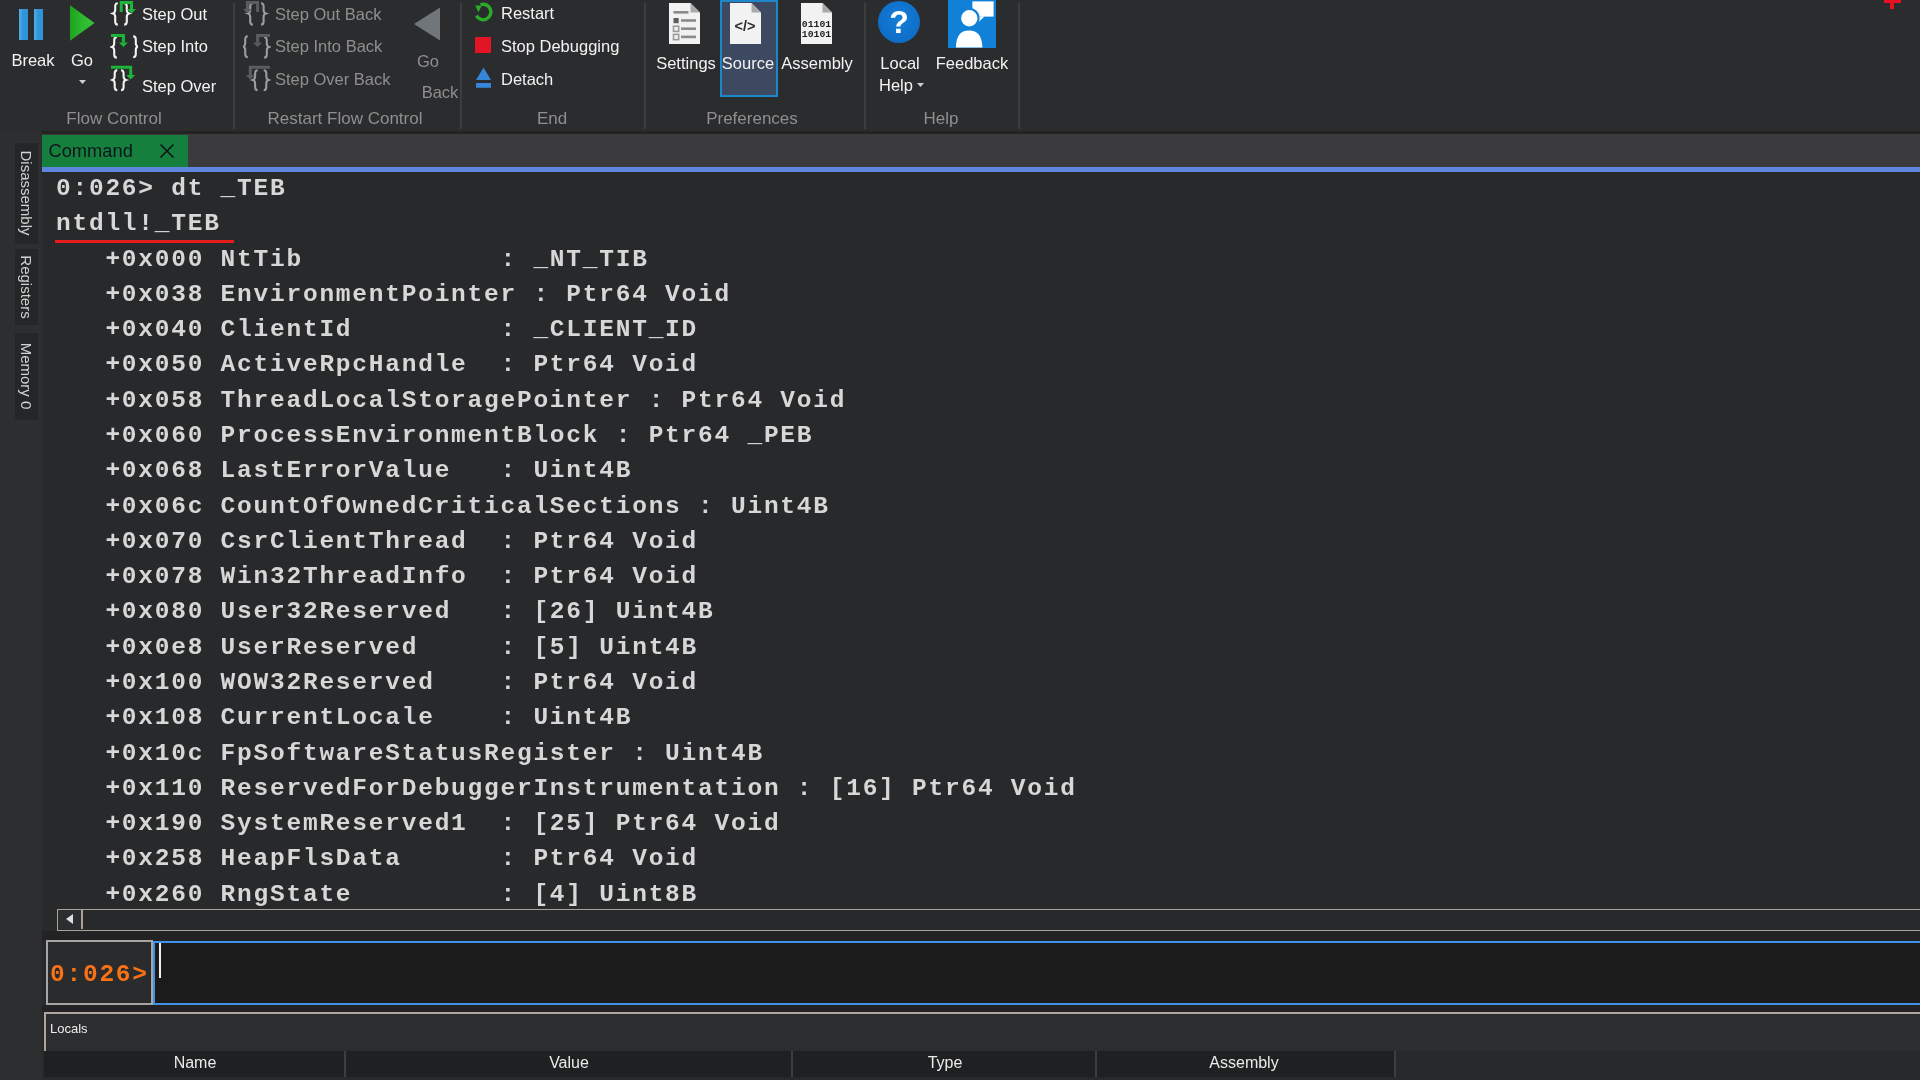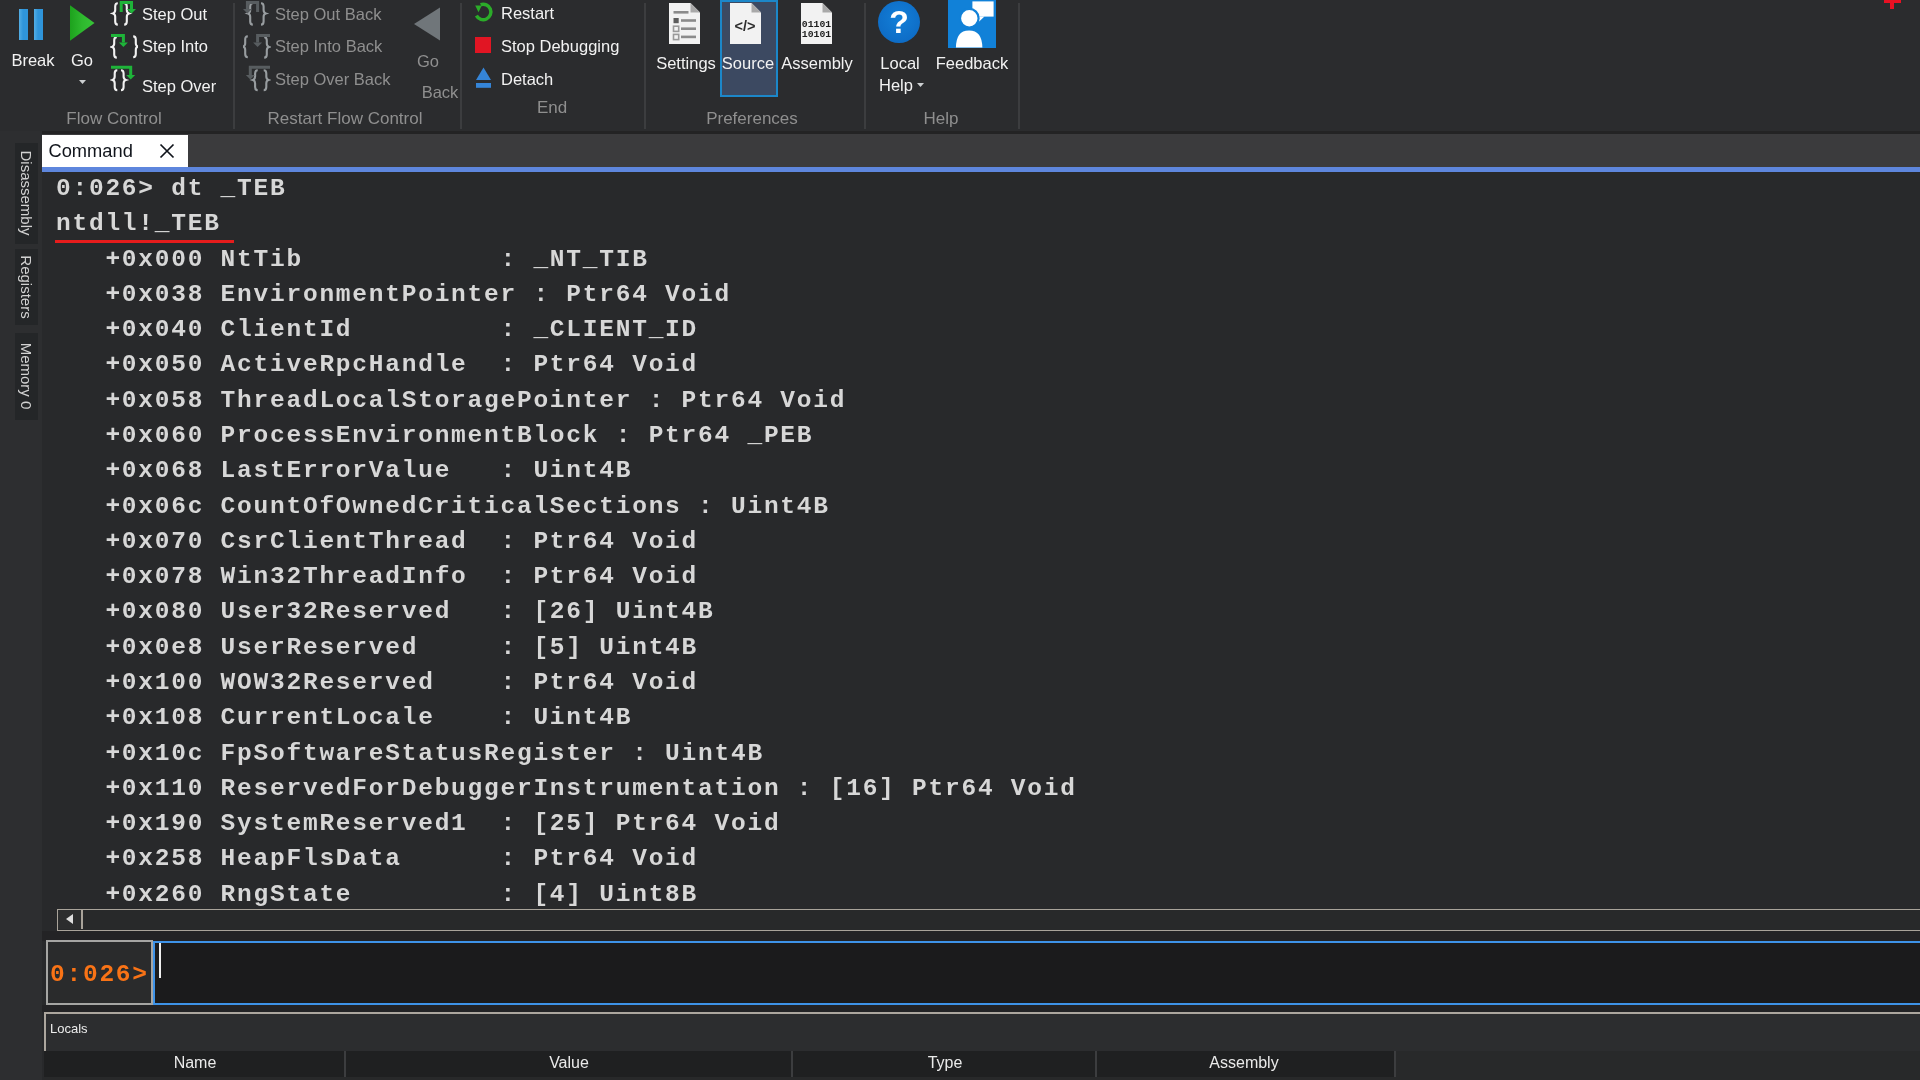--- a/index.html
+++ b/index.html
@@ -110,21 +110,21 @@
 
     <div class="abs" style="left:474.5px;top:37px;width:16px;height:16px;background:#e11523;"></div>
     <div class="lbl" style="left:501px;top:37px;">Stop Debugging</div>
 
     <svg class="abs" style="left:475.5px;top:67px;" width="15" height="22" viewBox="0 0 15 22">
       <polygon points="7.5,0.5 15,13 0,13" fill="#3585d8"></polygon>
       <rect x="0" y="16" width="15" height="4.8" fill="#3585d8"></rect>
     </svg>
     <div class="lbl" style="left:501px;top:69.5px;">Detach</div>
 
-    <div class="grplbl" style="left:552px;top:98px;">End</div>
+    <div class="grplbl" style="left:552px;top:109px;">End</div>
 
     <div class="abs" style="left:719.5px;top:0;width:58px;height:97px;background:#3c4961;border:2px solid #1c87c9;"></div>
 
     <svg class="abs" style="left:669px;top:3px;" width="31" height="41" viewBox="0 0 31 41">
       <path d="M0,0 L21.5,0 L31,9.5 L31,41 L0,41 Z" fill="#f2f2f2"></path>
       <polygon points="21.5,0 21.5,9.5 31,9.5" fill="#a9a9a9"></polygon>
       <rect x="4.5" y="8" width="15" height="2.6" fill="#8b8b8b"></rect>
       <rect x="4.5" y="15" width="5.2" height="5.2" fill="#5c5c5c"></rect>
       <rect x="12" y="16.2" width="15" height="2.6" fill="#8b8b8b"></rect>
       <rect x="4.5" y="23.2" width="5.2" height="5.2" fill="none" stroke="#9a9a9a" stroke-width="1.6"></rect>
@@ -173,21 +173,21 @@
     <div class="abs" style="left:1883.5px;top:0;width:17px;height:2.8px;background:#e81123;"></div>
     <div class="abs" style="left:1889.5px;top:0;width:4.6px;height:9px;background:#e81123;"></div>
   </div>
 
   <div class="abs" style="left:0;top:131px;width:1920px;height:2.5px;background:#232324;"></div>
 
   <div class="abs" style="left:41.5px;top:133.5px;width:1878.5px;height:33px;background:#3b3b3d;"></div>
 
   <div class="abs" style="left:41.5px;top:166.5px;width:1878.5px;height:5px;background:#5e86dd;"></div>
 
-  <div class="abs" style="left:42px;top:135px;width:146px;height:31.5px;background:#ffffff;">
+  <div class="abs" style="left:42px;top:135px;width:146px;height:31.5px;background:#15803d;">
     <div class="abs" style="left:6.5px;top:5px;font-size:18.3px;color:#10141b;">Command</div>
     <svg class="abs" style="left:117px;top:8px;" width="16" height="16" viewBox="0 0 16 16">
       <path d="M1.5,1.5 L14.5,14.5 M14.5,1.5 L1.5,14.5" stroke="#10141b" stroke-width="1.7" fill="none"></path>
     </svg>
   </div>
 
   <div class="abs" style="left:0;top:131px;width:41.5px;height:949px;background:#2d2e30;"></div>
   <div class="abs" style="left:15px;top:143px;width:23px;height:100.5px;background:#242628;">
     <div style="writing-mode:vertical-rl; text-orientation:mixed; font-size:15px; color:#d2d2d2; position:absolute; left:2.5px; top:50%; transform:translateY(-50%); white-space:nowrap;">Disassembly</div>
   </div>

